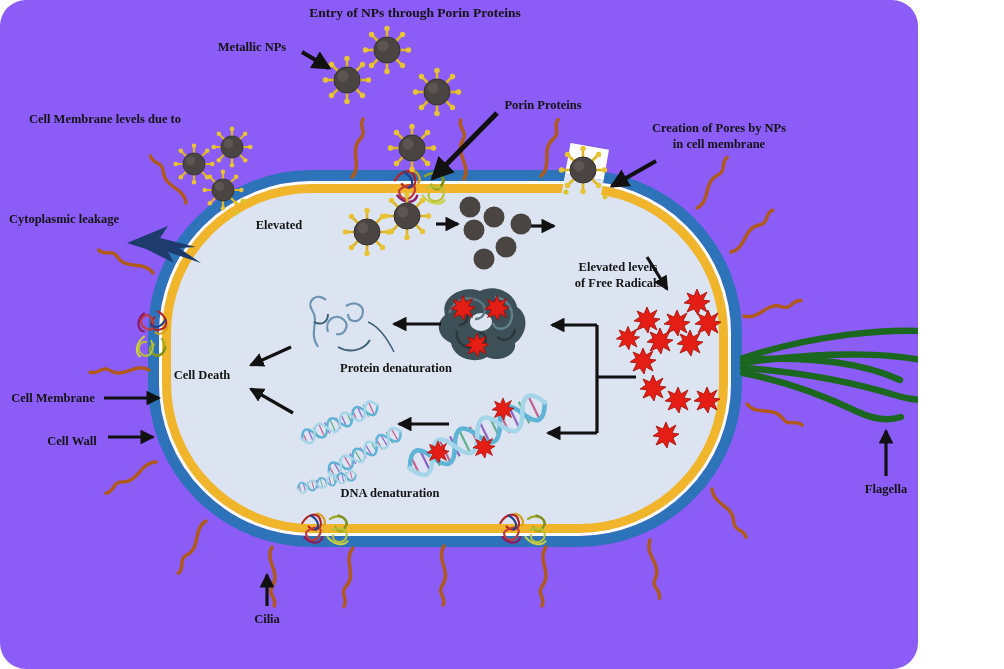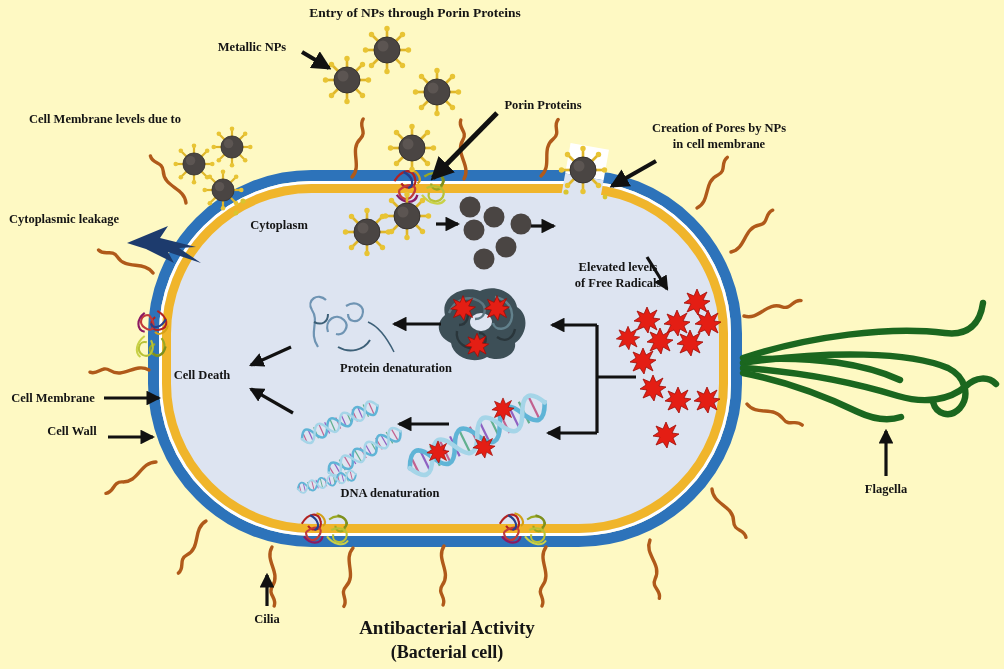--- a/index.html
+++ b/index.html
@@ -1,17 +1,17 @@
 <!DOCTYPE html>
 <html><head>
 <meta charset="utf-8">
 <style>
   html,body{margin:0;padding:0;background:#fff;}
-  #figure{position:relative;width:1004px;height:669px;background:#fef9c3;overflow:hidden;
-          font-family:"Liberation Serif",serif;}
+  #figure{position:relative;width:918px;height:669px;background:#8b5cf6;overflow:hidden;
+          font-family:"Liberation Serif",serif;border-radius:26px;}
   #gfx{position:absolute;left:0;top:0;}
   .lbl{position:absolute;font-weight:bold;font-size:12.5px;color:#141414;
        text-align:center;line-height:1.3;white-space:nowrap;}
   .lbl span{display:block;}
   .big1{font-size:19px;}
   .big2{font-size:18px;}
 </style>
 </head>
 <body>
 
@@ -240,30 +240,26 @@
 <div class="lbl" style="left:202px;top:39px;width:100px;">Metallic NPs</div>
 <div class="lbl" style="left:492px;top:97px;width:102px;">Porin Proteins</div>
 <div class="lbl" style="left:630px;top:120px;width:178px;">
   <span>Creation of Pores by NPs</span>
   <span>in cell membrane</span>
 </div>
 <div class="lbl" style="left:2px;top:111px;width:206px;">
   <span>Cell Membrane levels due to</span>
 </div>
 <div class="lbl" style="left:2px;top:211px;width:124px;">Cytoplasmic leakage</div>
-<div class="lbl" style="left:233px;top:217px;width:92px;">Cytoplasm</div>
+<div class="lbl" style="left:233px;top:217px;width:92px;">Elevated</div>
 <div class="lbl" style="left:556px;top:211px;width:124px;margin-top:48px;">
   <span>Elevated levels</span>
   <span>of Free Radicals</span>
 </div>
 <div class="lbl" style="left:152px;top:367px;width:100px;">Cell Death</div>
 <div class="lbl" style="left:320px;top:360px;width:152px;">Protein denaturation</div>
 <div class="lbl" style="left:314px;top:485px;width:152px;">DNA denaturation</div>
 <div class="lbl" style="left:2px;top:390px;width:102px;">Cell Membrane</div>
-<div class="lbl" style="left:20px;top:423px;width:104px;">Cell Wall</div>
+<div class="lbl" style="left:20px;top:433px;width:104px;">Cell Wall</div>
 <div class="lbl" style="left:236px;top:611px;width:62px;">Cilia</div>
 <div class="lbl" style="left:835px;top:481px;width:102px;">Flagella</div>
-<div class="lbl" style="left:292px;top:616px;width:310px;">
-  <span class="big1">Antibacterial Activity</span>
-  <span class="big2">(Bacterial cell)</span>
-</div>
 
 </div>
 
 </body></html>

